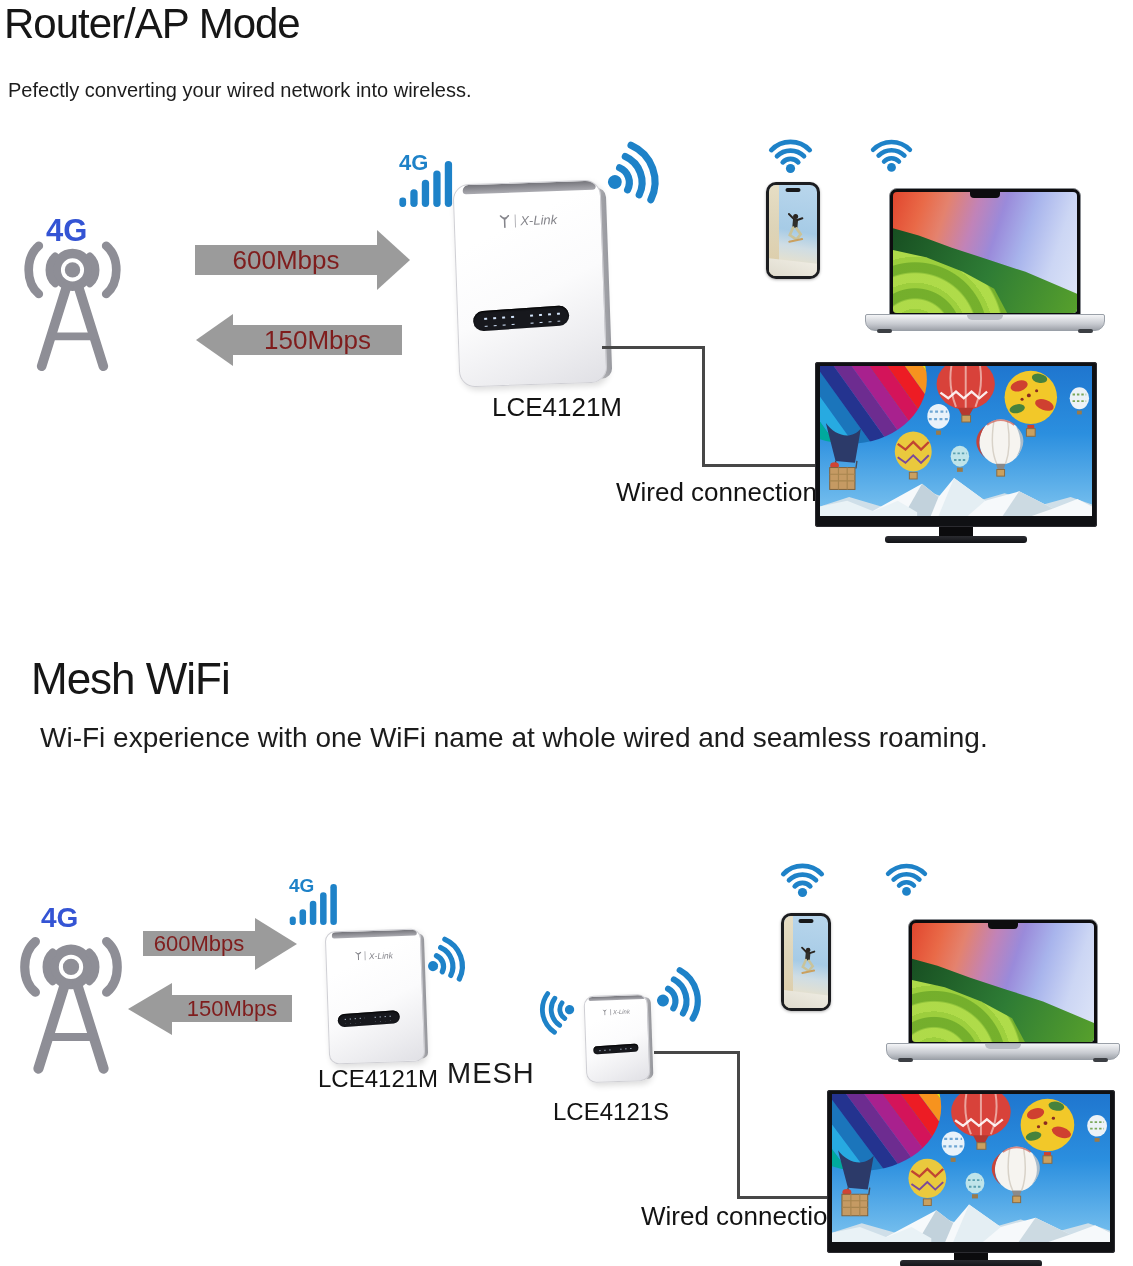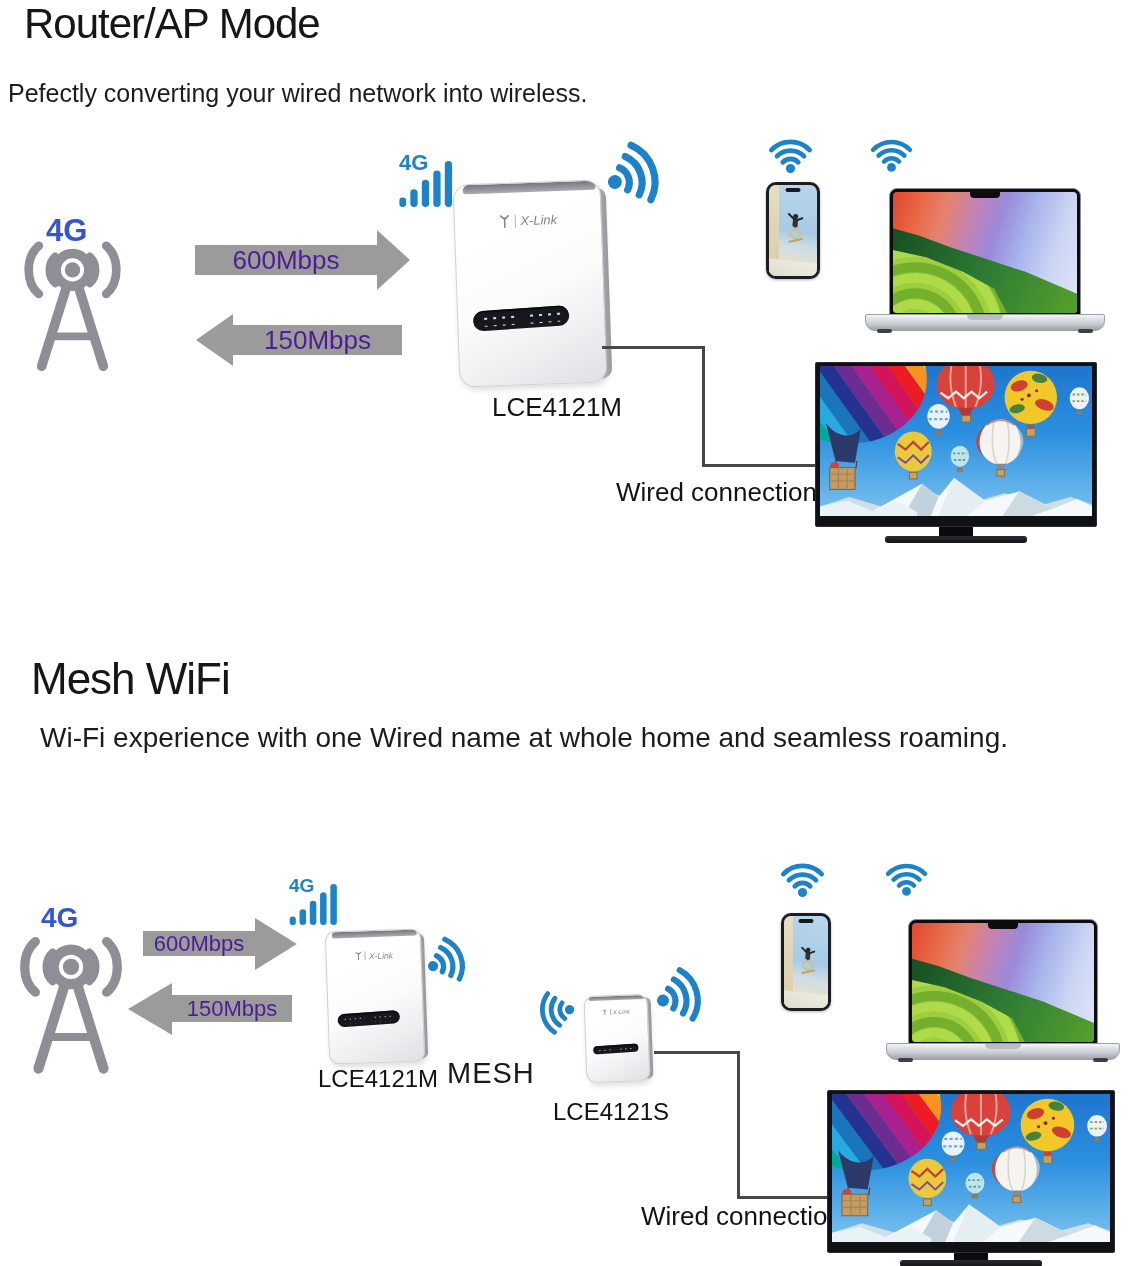--- a/index.html
+++ b/index.html
@@ -2,29 +2,29 @@
 <html><head>
 <meta charset="utf-8">
 <style>
   html,body{margin:0;padding:0;background:#ffffff;}
   .canvas{position:relative;width:1133px;height:1266px;background:#fff;overflow:hidden;
           font-family:"Liberation Sans","DejaVu Sans",sans-serif;color:#151515;}
   .abs{position:absolute;}
 
   
   .sec-title{font-size:42px;letter-spacing:-1px;color:#161616;white-space:nowrap;}
-  .sec-sub{font-size:25px;color:#1c1c1c;white-space:nowrap;}
+  .sec-sub{font-size:20px;color:#1c1c1c;white-space:nowrap;}
   .tower-4g{font-weight:bold;color:#3454d4;white-space:nowrap;}
   .bars-4g{font-weight:bold;color:#1e82c8;line-height:1;}
   .model-label{font-size:26px;color:#131313;text-align:center;white-space:nowrap;}
   .wired-label{font-size:26px;color:#131313;white-space:nowrap;}
   .mesh-label{font-size:29px;color:#1a1a1a;letter-spacing:1px;white-space:nowrap;}
 
   
-  .arr{position:absolute;background:#9b9b9b;color:#4c1d95;display:flex;align-items:center;justify-content:center;
+  .arr{position:absolute;background:#9b9b9b;color:#7f1d1d;display:flex;align-items:center;justify-content:center;
        font-size:26px;white-space:nowrap;}
   .arr.right::after{content:"";position:absolute;left:100%;top:50%;transform:translateY(-50%);
        border-top:30px solid transparent;border-bottom:30px solid transparent;border-left:33px solid #9b9b9b;}
   .arr.left::before{content:"";position:absolute;right:100%;top:50%;transform:translateY(-50%);
        border-top:26px solid transparent;border-bottom:26px solid transparent;border-right:37px solid #9b9b9b;}
   .arr.sm{font-size:22px;}
   .arr.sm.right::after{border-top-width:26px;border-bottom-width:26px;border-left-width:42px;}
   .arr.sm.left::before{border-top-width:26px;border-bottom-width:26px;border-right-width:44px;}
 
   
@@ -234,21 +234,21 @@
       <path d="M19,13 L13,7 M23,14 L29,12" stroke="#2a2520" stroke-width="2.4" stroke-linecap="round"></path>
       <path d="M18,23 L14,32 L20,36 M22,24 L27,31 L22,37" stroke="#c9c39a" stroke-width="3.2" stroke-linecap="round" fill="none"></path>
       <rect x="12" y="37" width="18" height="2.6" rx="1.2" fill="#caa05f" transform="rotate(-12 21 38)"></rect>
     </symbol>
   </defs>
 </svg>
 
 <div class="canvas">
 
   <div>
-    <div class="abs sec-title" style="left:24px;top:0px;">Router/AP Mode</div>
+    <div class="abs sec-title" style="left:4px;top:0px;">Router/AP Mode</div>
     <div class="abs sec-sub" style="left:8px;top:79px;">Pefectly converting your wired network into wireless.</div>
 
     <div class="abs tower-4g" style="left:46px;top:213px;font-size:31px;">4G</div>
     <svg class="abs" style="left:14px;top:241px;width:117px;height:130px;">
         <use href="#sym-tower"></use>
       </svg>
 
     <div class="arr right" style="left:195px;top:245px;width:182px;height:30px;">
       <span>600Mbps</span>
     </div>
@@ -319,21 +319,21 @@
             <use href="#sym-tvscreen"></use>
           </svg>
       </div>
       <div class="tv-neck" style="top:165px;height:9px;"></div>
       <div class="tv-base" style="top:174px;"></div>
     </div>
   </div>
 
   <div>
     <div class="abs sec-title" style="left:31px;top:654px;font-size:44px;">Mesh WiFi</div>
-    <div class="abs sec-sub" style="left:40px;top:722px;font-size:28px;">Wi-Fi experience with one Wired name at whole home and seamless roaming.</div>
+    <div class="abs sec-sub" style="left:40px;top:722px;font-size:28px;">Wi-Fi experience with one WiFi name at whole wired and seamless roaming.</div>
 
     <div class="abs tower-4g" style="left:41px;top:902px;font-size:28px;">4G</div>
     <svg class="abs" style="left:10px;top:926px;width:122px;height:158px;">
         <use href="#sym-tower"></use>
       </svg>
 
     <div class="arr right sm" style="left:143px;top:931px;width:112px;height:25px;">
       <span>600Mbps</span>
     </div>
     <div class="arr left sm" style="left:172px;top:995px;width:120px;height:27px;">

